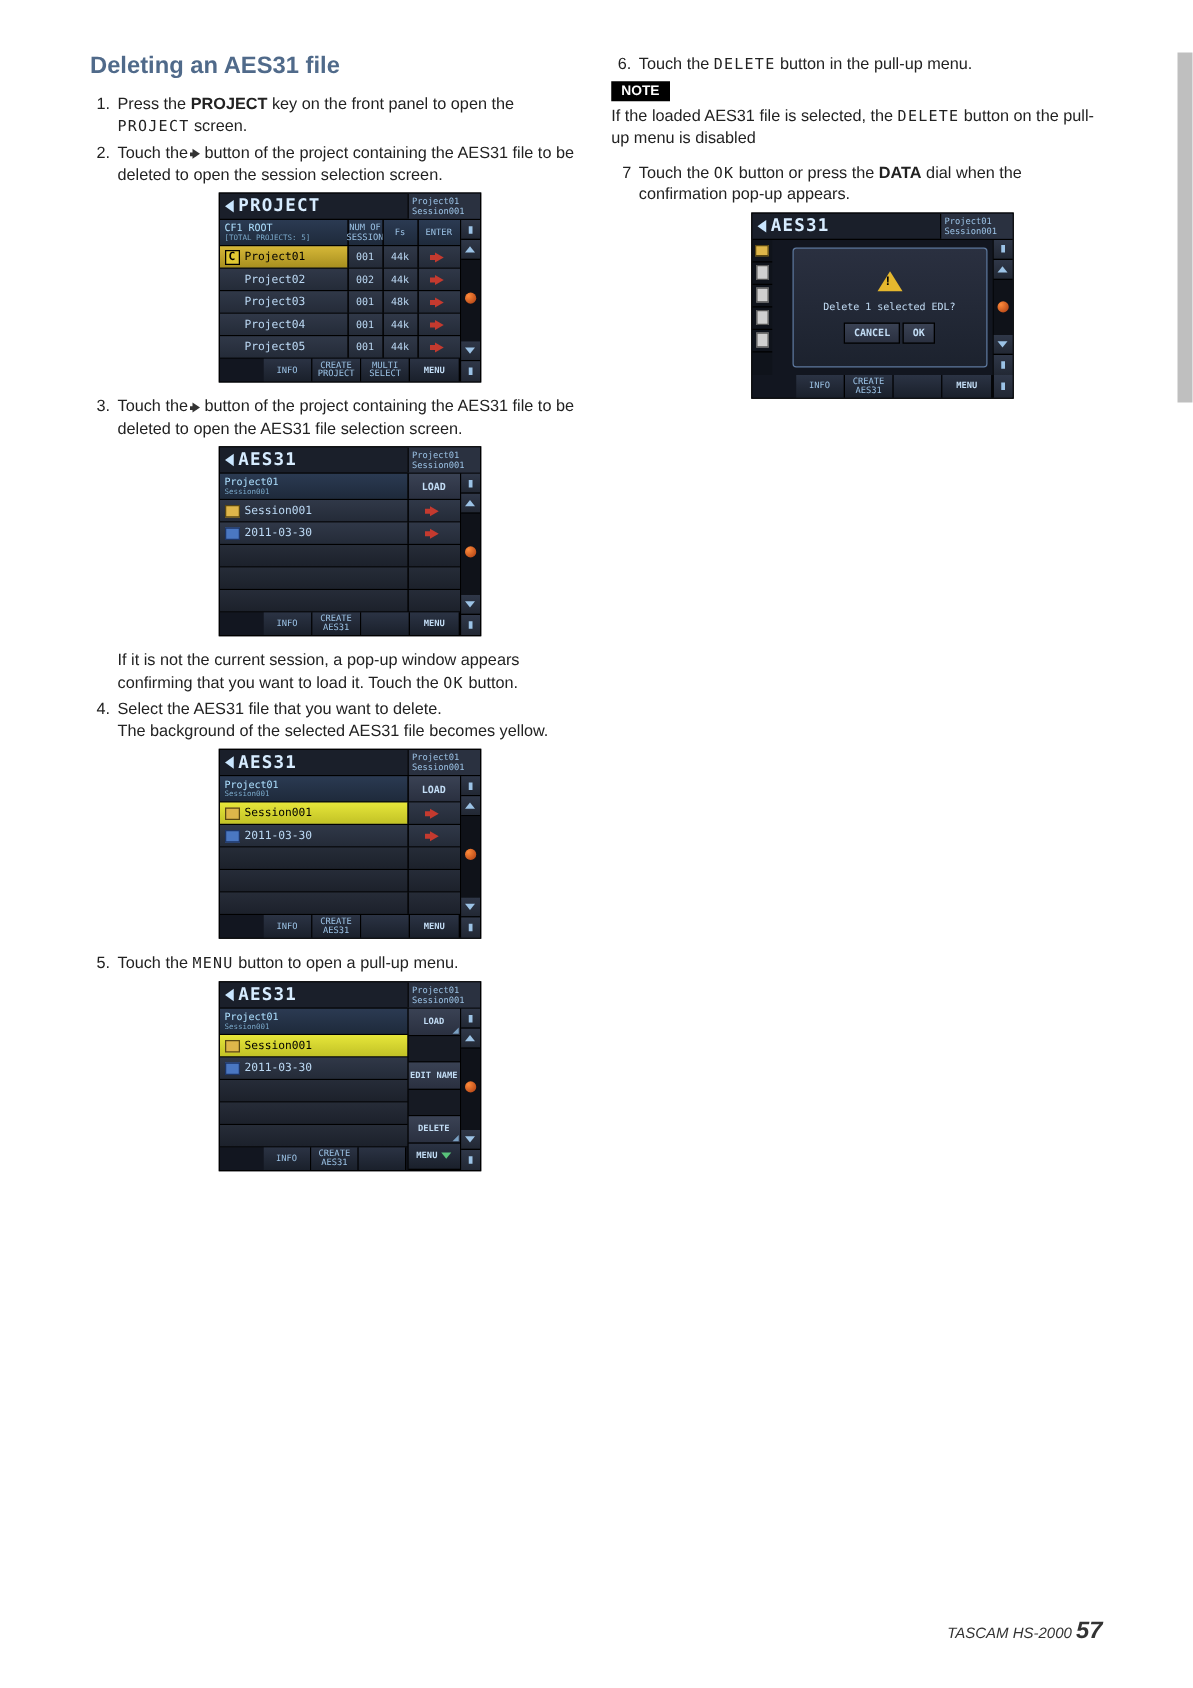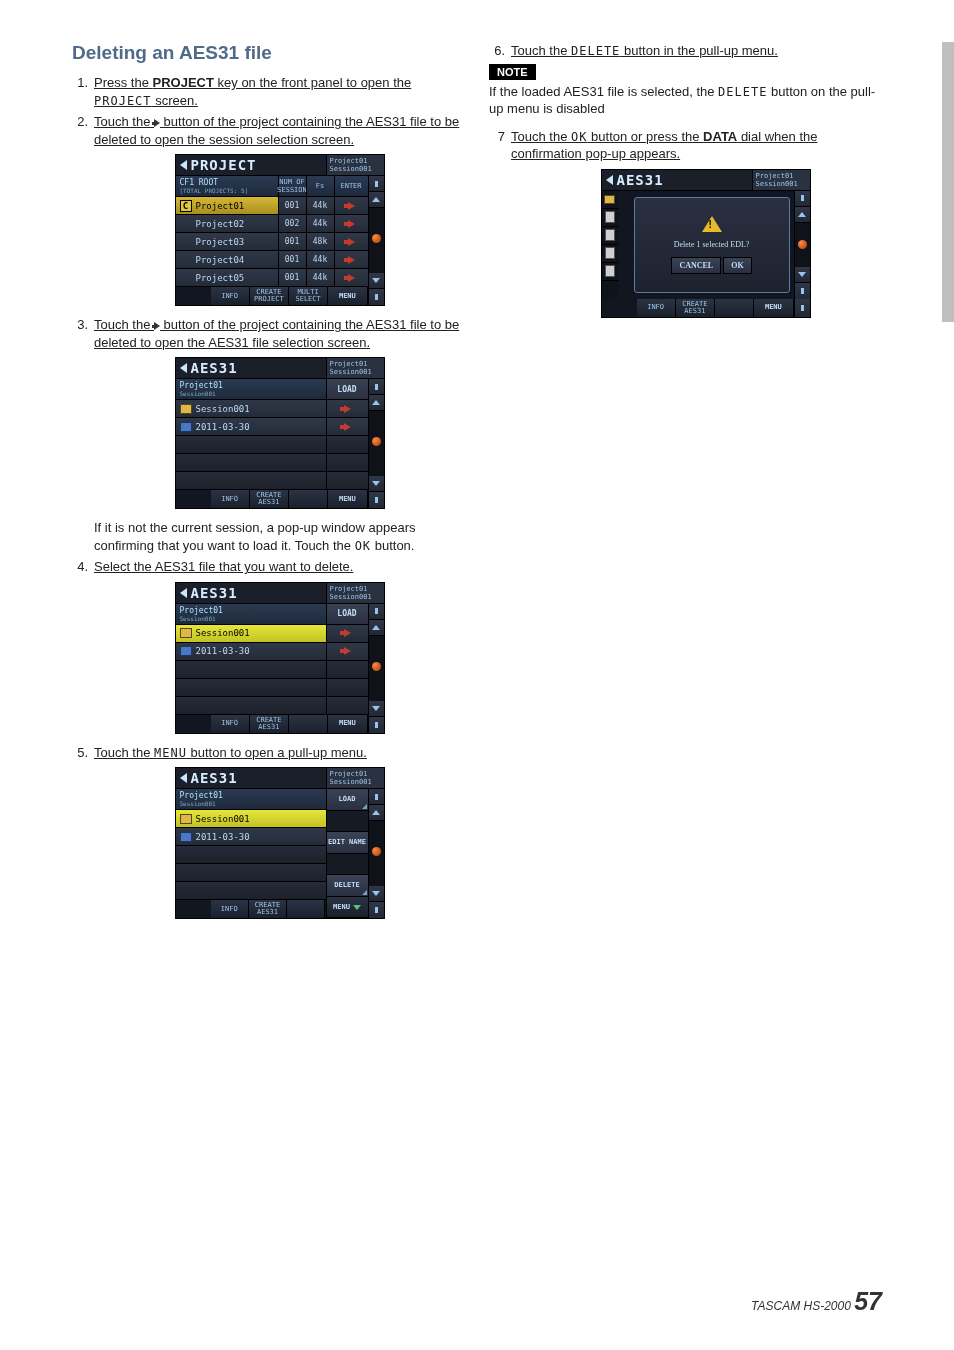--- a/index.html
+++ b/index.html
@@ -51,42 +51,42 @@
   }
   ol.steps { list-style: none; padding-left: 0; }
   ol.steps > li {
     display: flex;
     gap: 6px;
     margin-bottom: 4px;
     line-height: 1.35;
     font-size: 13px;
   }
   ol.steps > li .num { min-width: 16px; text-align: right; }
-  ol.steps > li .body { flex: 1; text-decoration: underline; }
+  ol.steps > li .body { flex: 1; }
   .mono { font-family: "Lucida Console", Monaco, monospace; letter-spacing: 1px; font-size: 12px; }
   .follow { margin-left: 22px; margin-bottom: 4px; font-size: 13px; line-height: 1.35; }
   .note-badge {
     display: inline-block;
     background: #000;
     color: #fff;
     font-weight: 700;
     font-size: 11px;
     padding: 2px 8px;
     margin-bottom: 3px;
   }
   .note-text { font-size: 13px; line-height: 1.35; margin-bottom: 10px; }
   .footer {
     position: absolute;
     bottom: 34px;
     right: 72px;
     font-style: italic;
     font-size: 12px;
     color: #333;
   }
-  .footer .pageno { font-size: 25px; font-weight: 700; font-style: italic; }
+  .footer .pageno { font-size: 19px; font-weight: 700; font-style: italic; }
 
   
   .screen-wrap {
     display: flex;
     justify-content: center;
     margin: 6px 0 10px 22px;
   }
   .lcd {
     width: 210px;
     background: #151821;
@@ -477,20 +477,21 @@
 
       <p class="follow">
         If it is not the current session, a pop-up window appears confirming that you want to load it. Touch the <span class="mono">OK</span> button.
       </p>
 
       <ol class="steps">
         <li>
           <span class="num">4.</span>
           <span class="body">
             <span>Select the AES31 file that you want to delete.</span><br>
+            <span>The background of the selected AES31 file becomes yellow.</span>
           </span>
         </li>
       </ol>
 
       <div class="screen-wrap">
         <div class="lcd">
           <div class="lcd-titlebar">
             <div class="lcd-title-main">
                 <span class="back-tri"></span>
                 <span class="lcd-title-text">AES31</span>
@@ -715,21 +716,21 @@
               <div class="si">
                   <span class="doc-ico"></span>
                 </div>
               <div class="si">
                   <span class="doc-ico"></span>
                 </div>
               <div class="si">
                   <span class="doc-ico"></span>
                 </div>
             </div>
-            <div class="lcd-main dialog-area" style="position:relative;height:108px;font-family:Liberation Serif, serif;">
+            <div class="lcd-main dialog-area" style="position:relative;height:108px;">
               <div class="dialog">
                 <span class="warn-ico"></span>
                 <span class="dialog-text">Delete 1 selected EDL?</span>
                 <div class="dlg-btns">
                   <div class="dlg-btn">CANCEL</div>
                   <div class="dlg-btn">OK</div>
                 </div>
               </div>
             </div>
             <div class="lcd-scroll">

